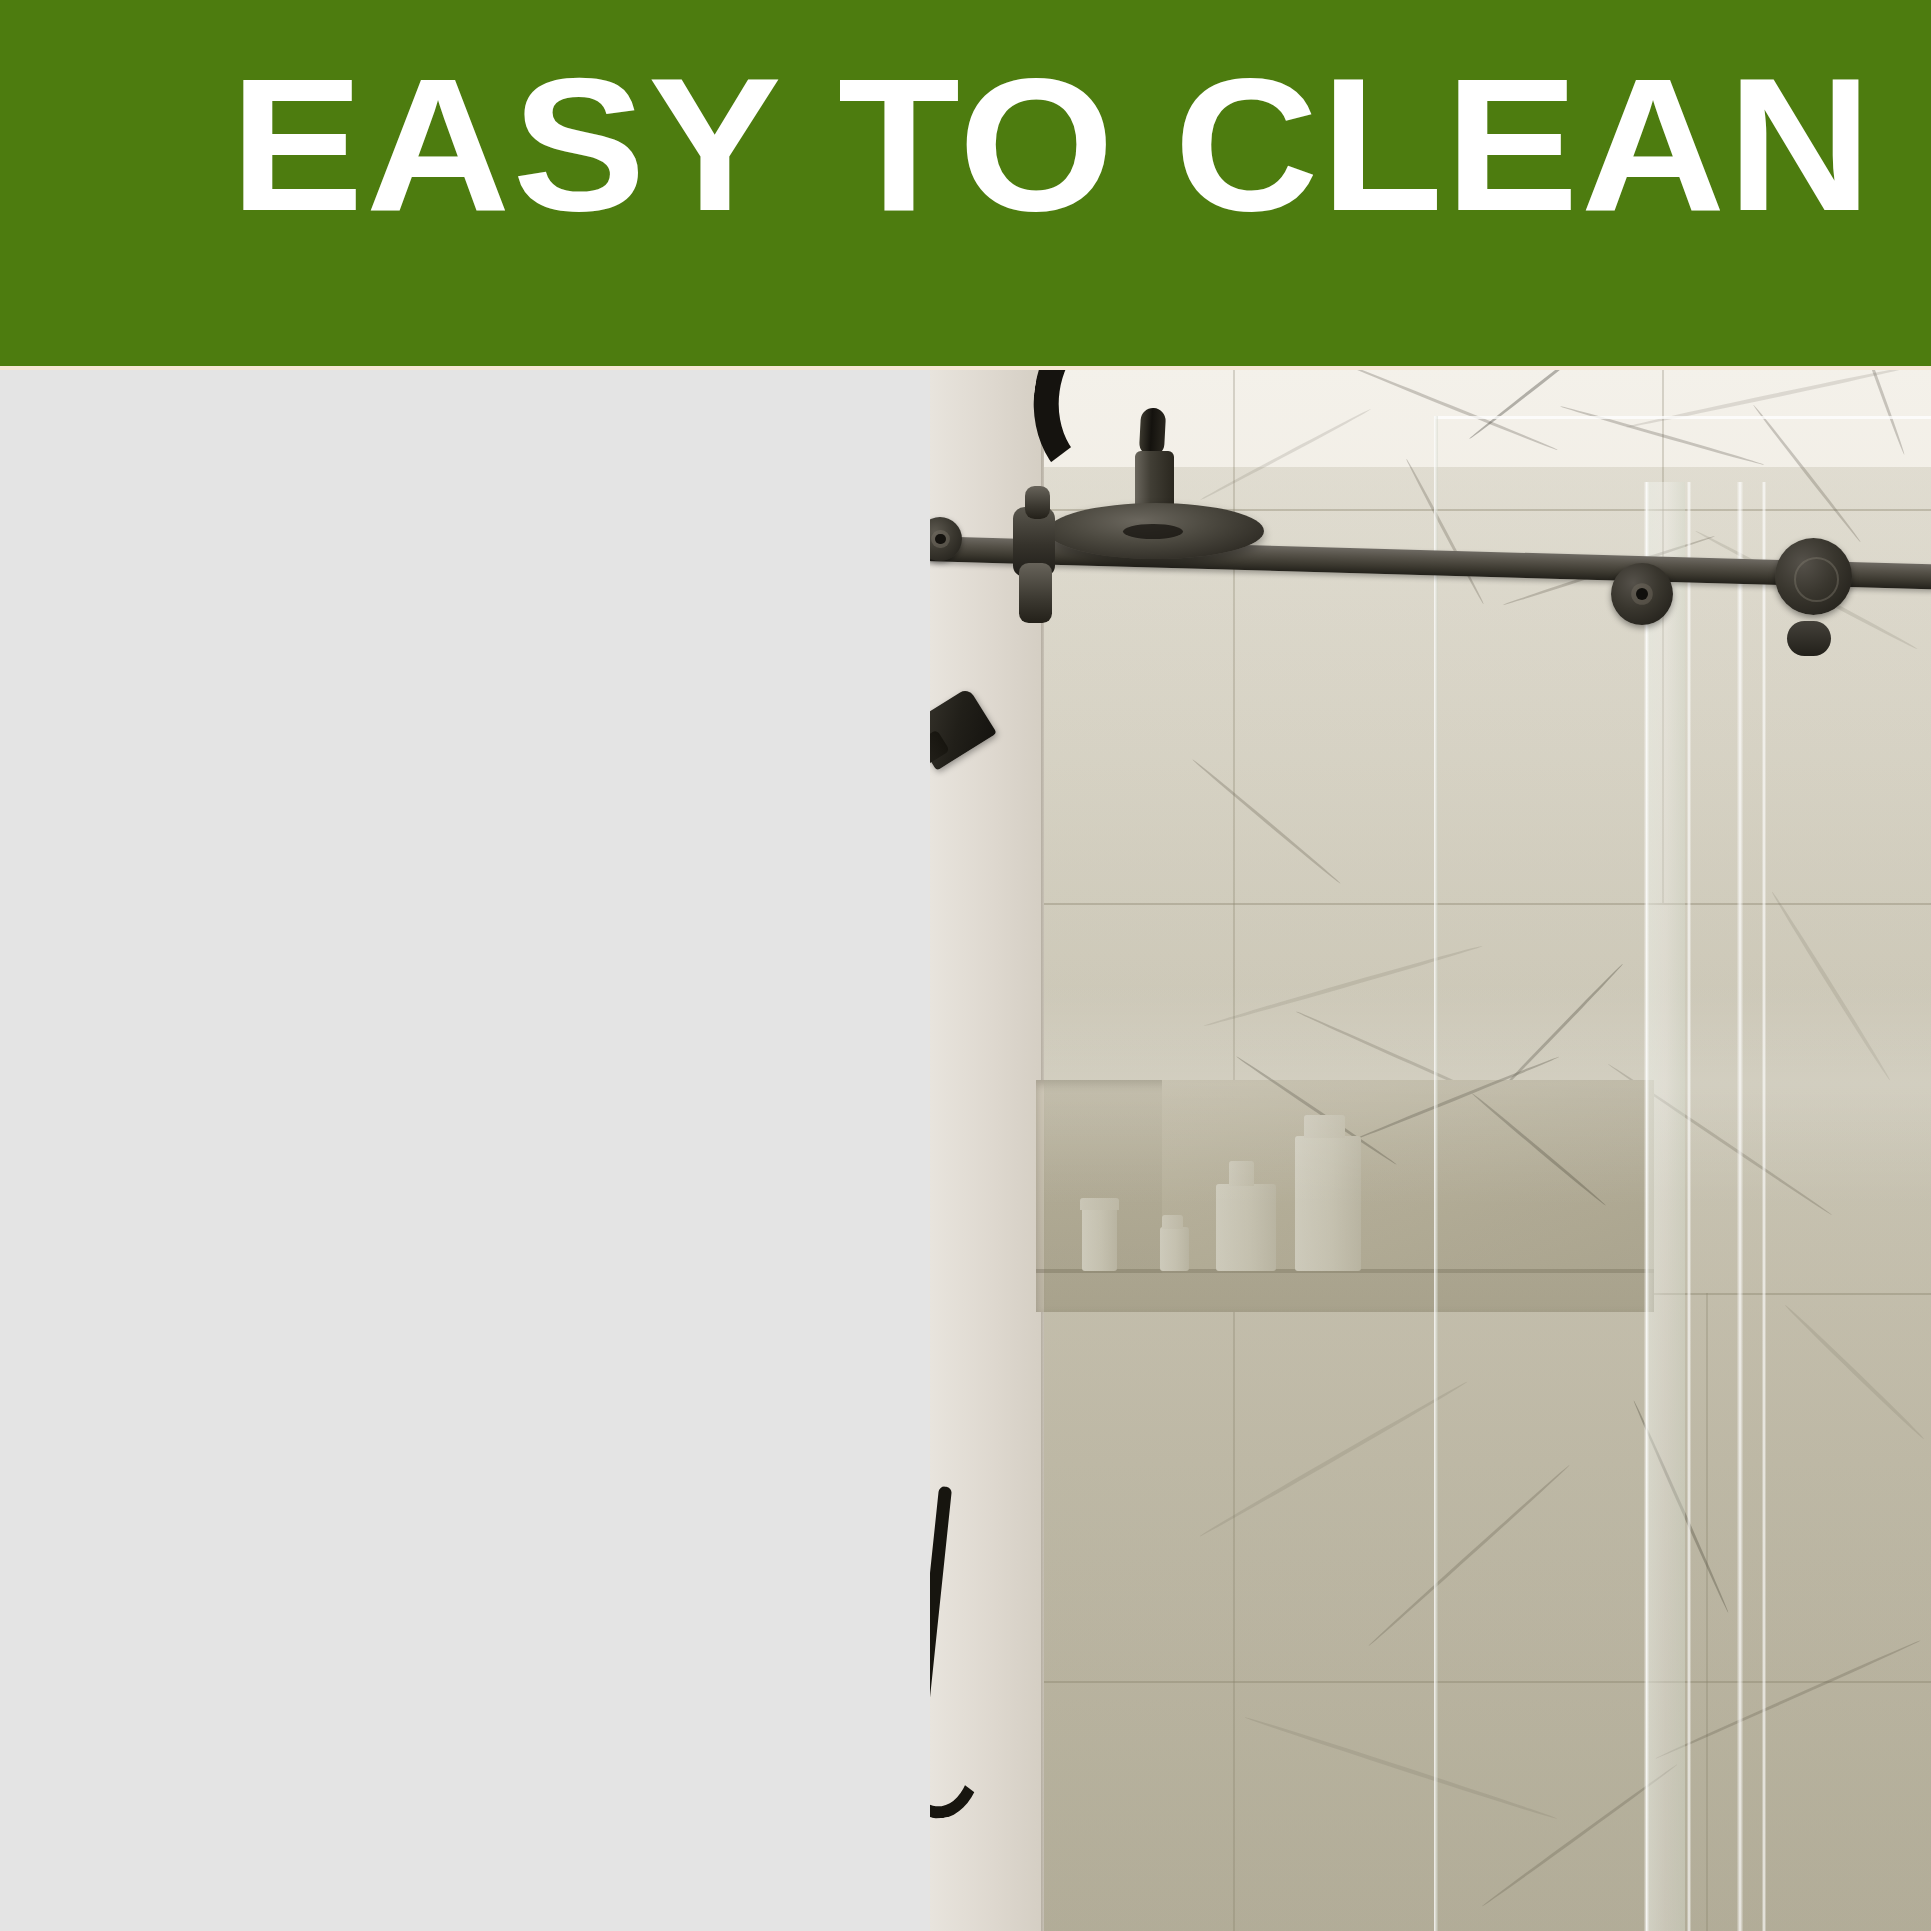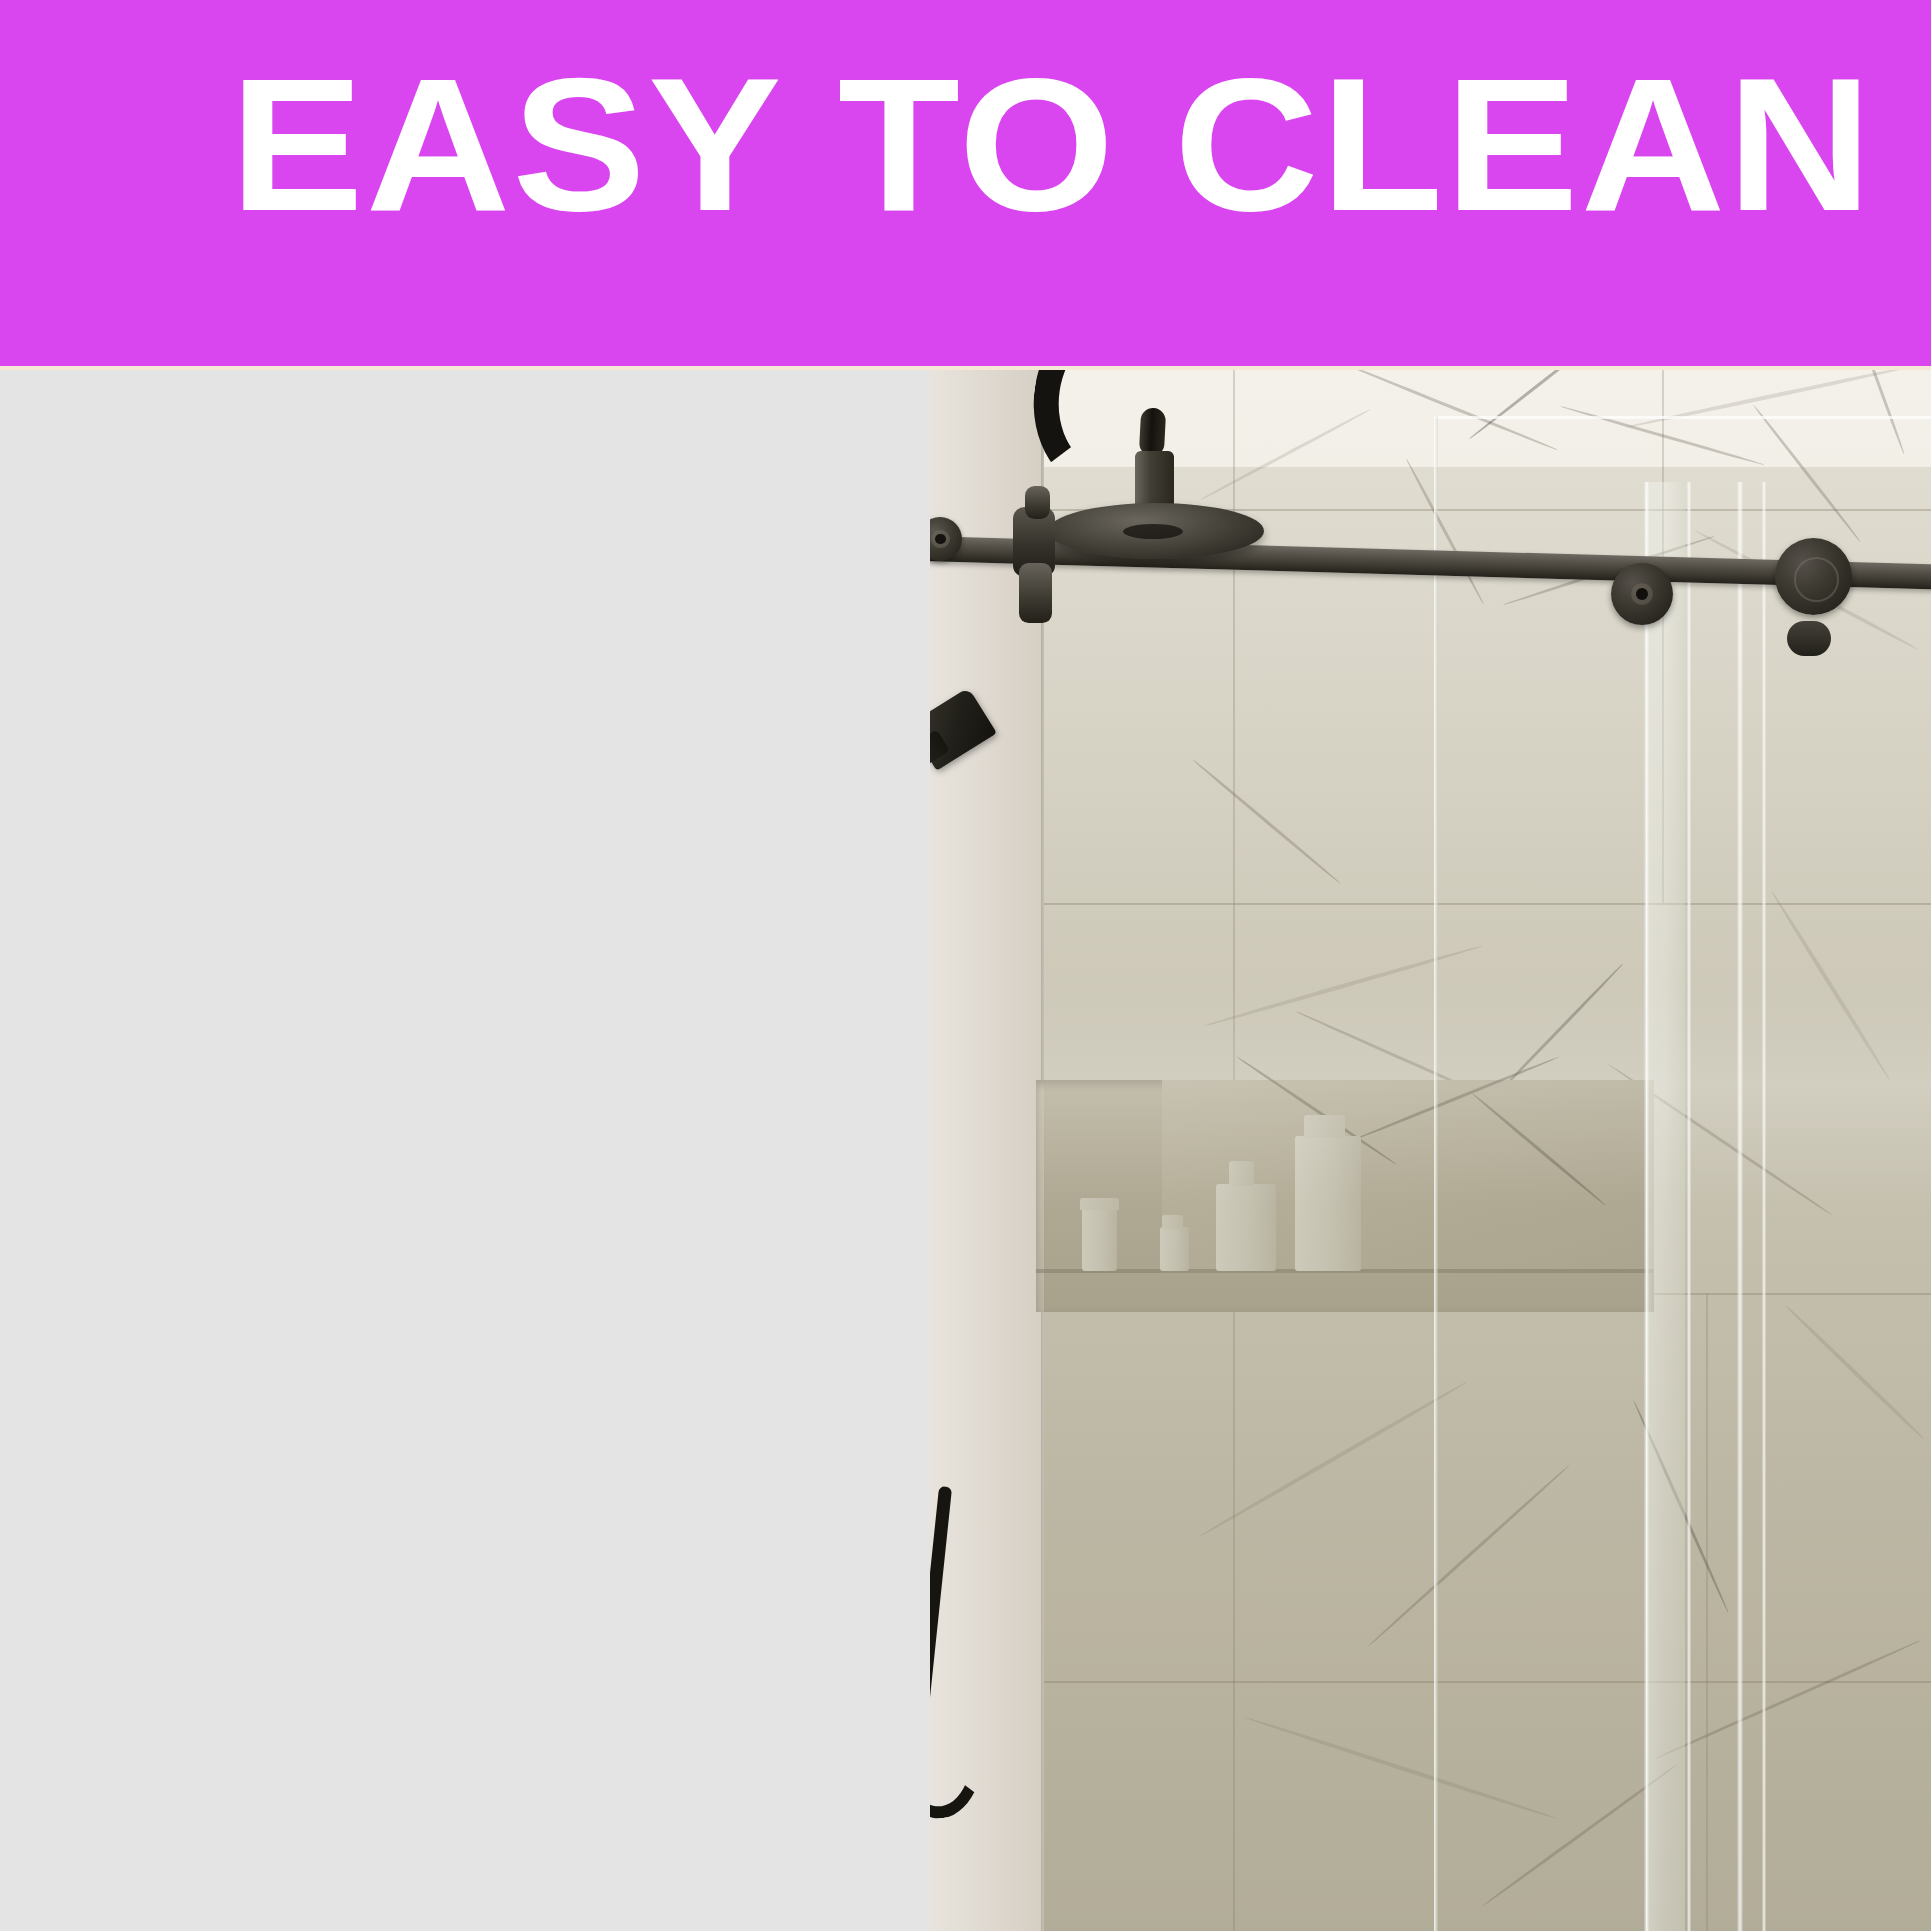--- a/index.html
+++ b/index.html
@@ -7,21 +7,21 @@
     width:1931px;height:1931px;
     background:#e4e4e4;
     font-family:"Liberation Sans","DejaVu Sans",sans-serif;
     overflow:hidden;
   }
   .page{position:relative;width:1931px;height:1931px;overflow:hidden;background:#e4e4e4;}
 
   
   .banner{
     position:absolute;left:0;top:0;width:1931px;height:366px;
-    background:#d946ef;
+    background:#4d7c0f;
     overflow:hidden;
     z-index:40;
   }
   .banner-title{
     position:absolute;left:230px;top:50px;
     font-size:189px;
     line-height:189px;
     font-weight:bold;
     color:#ffffff;
     letter-spacing:1.9px;

